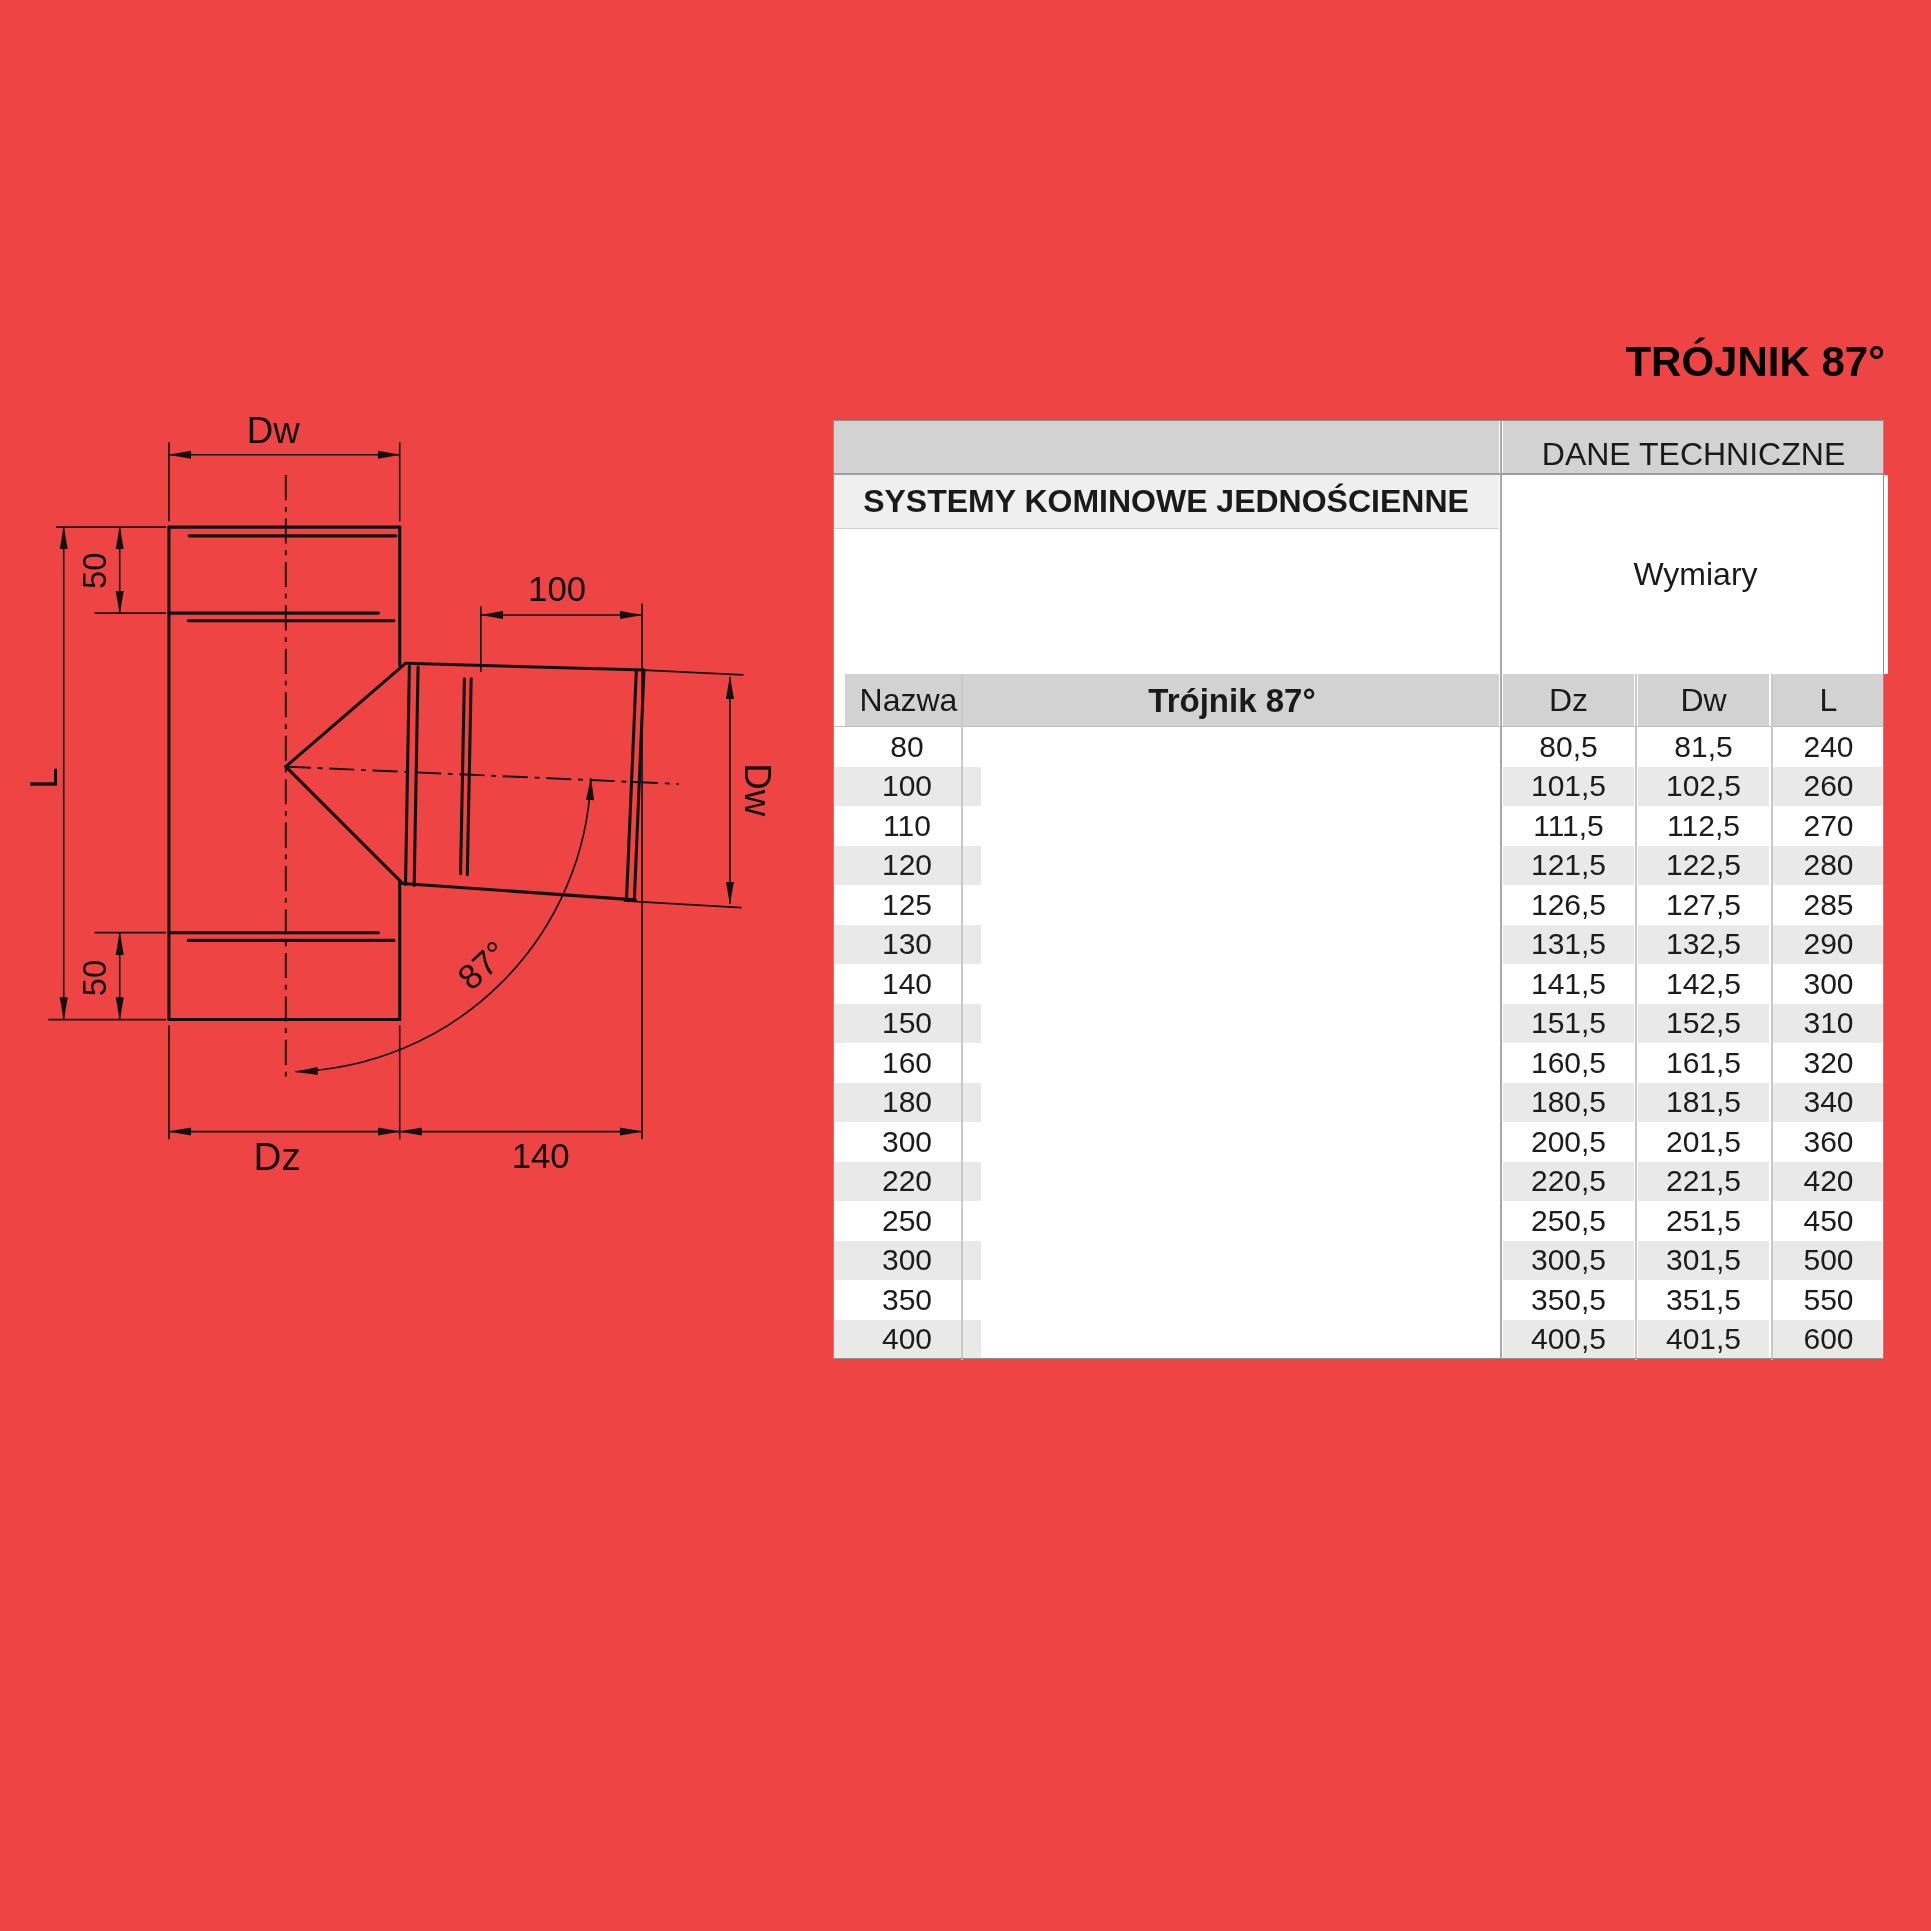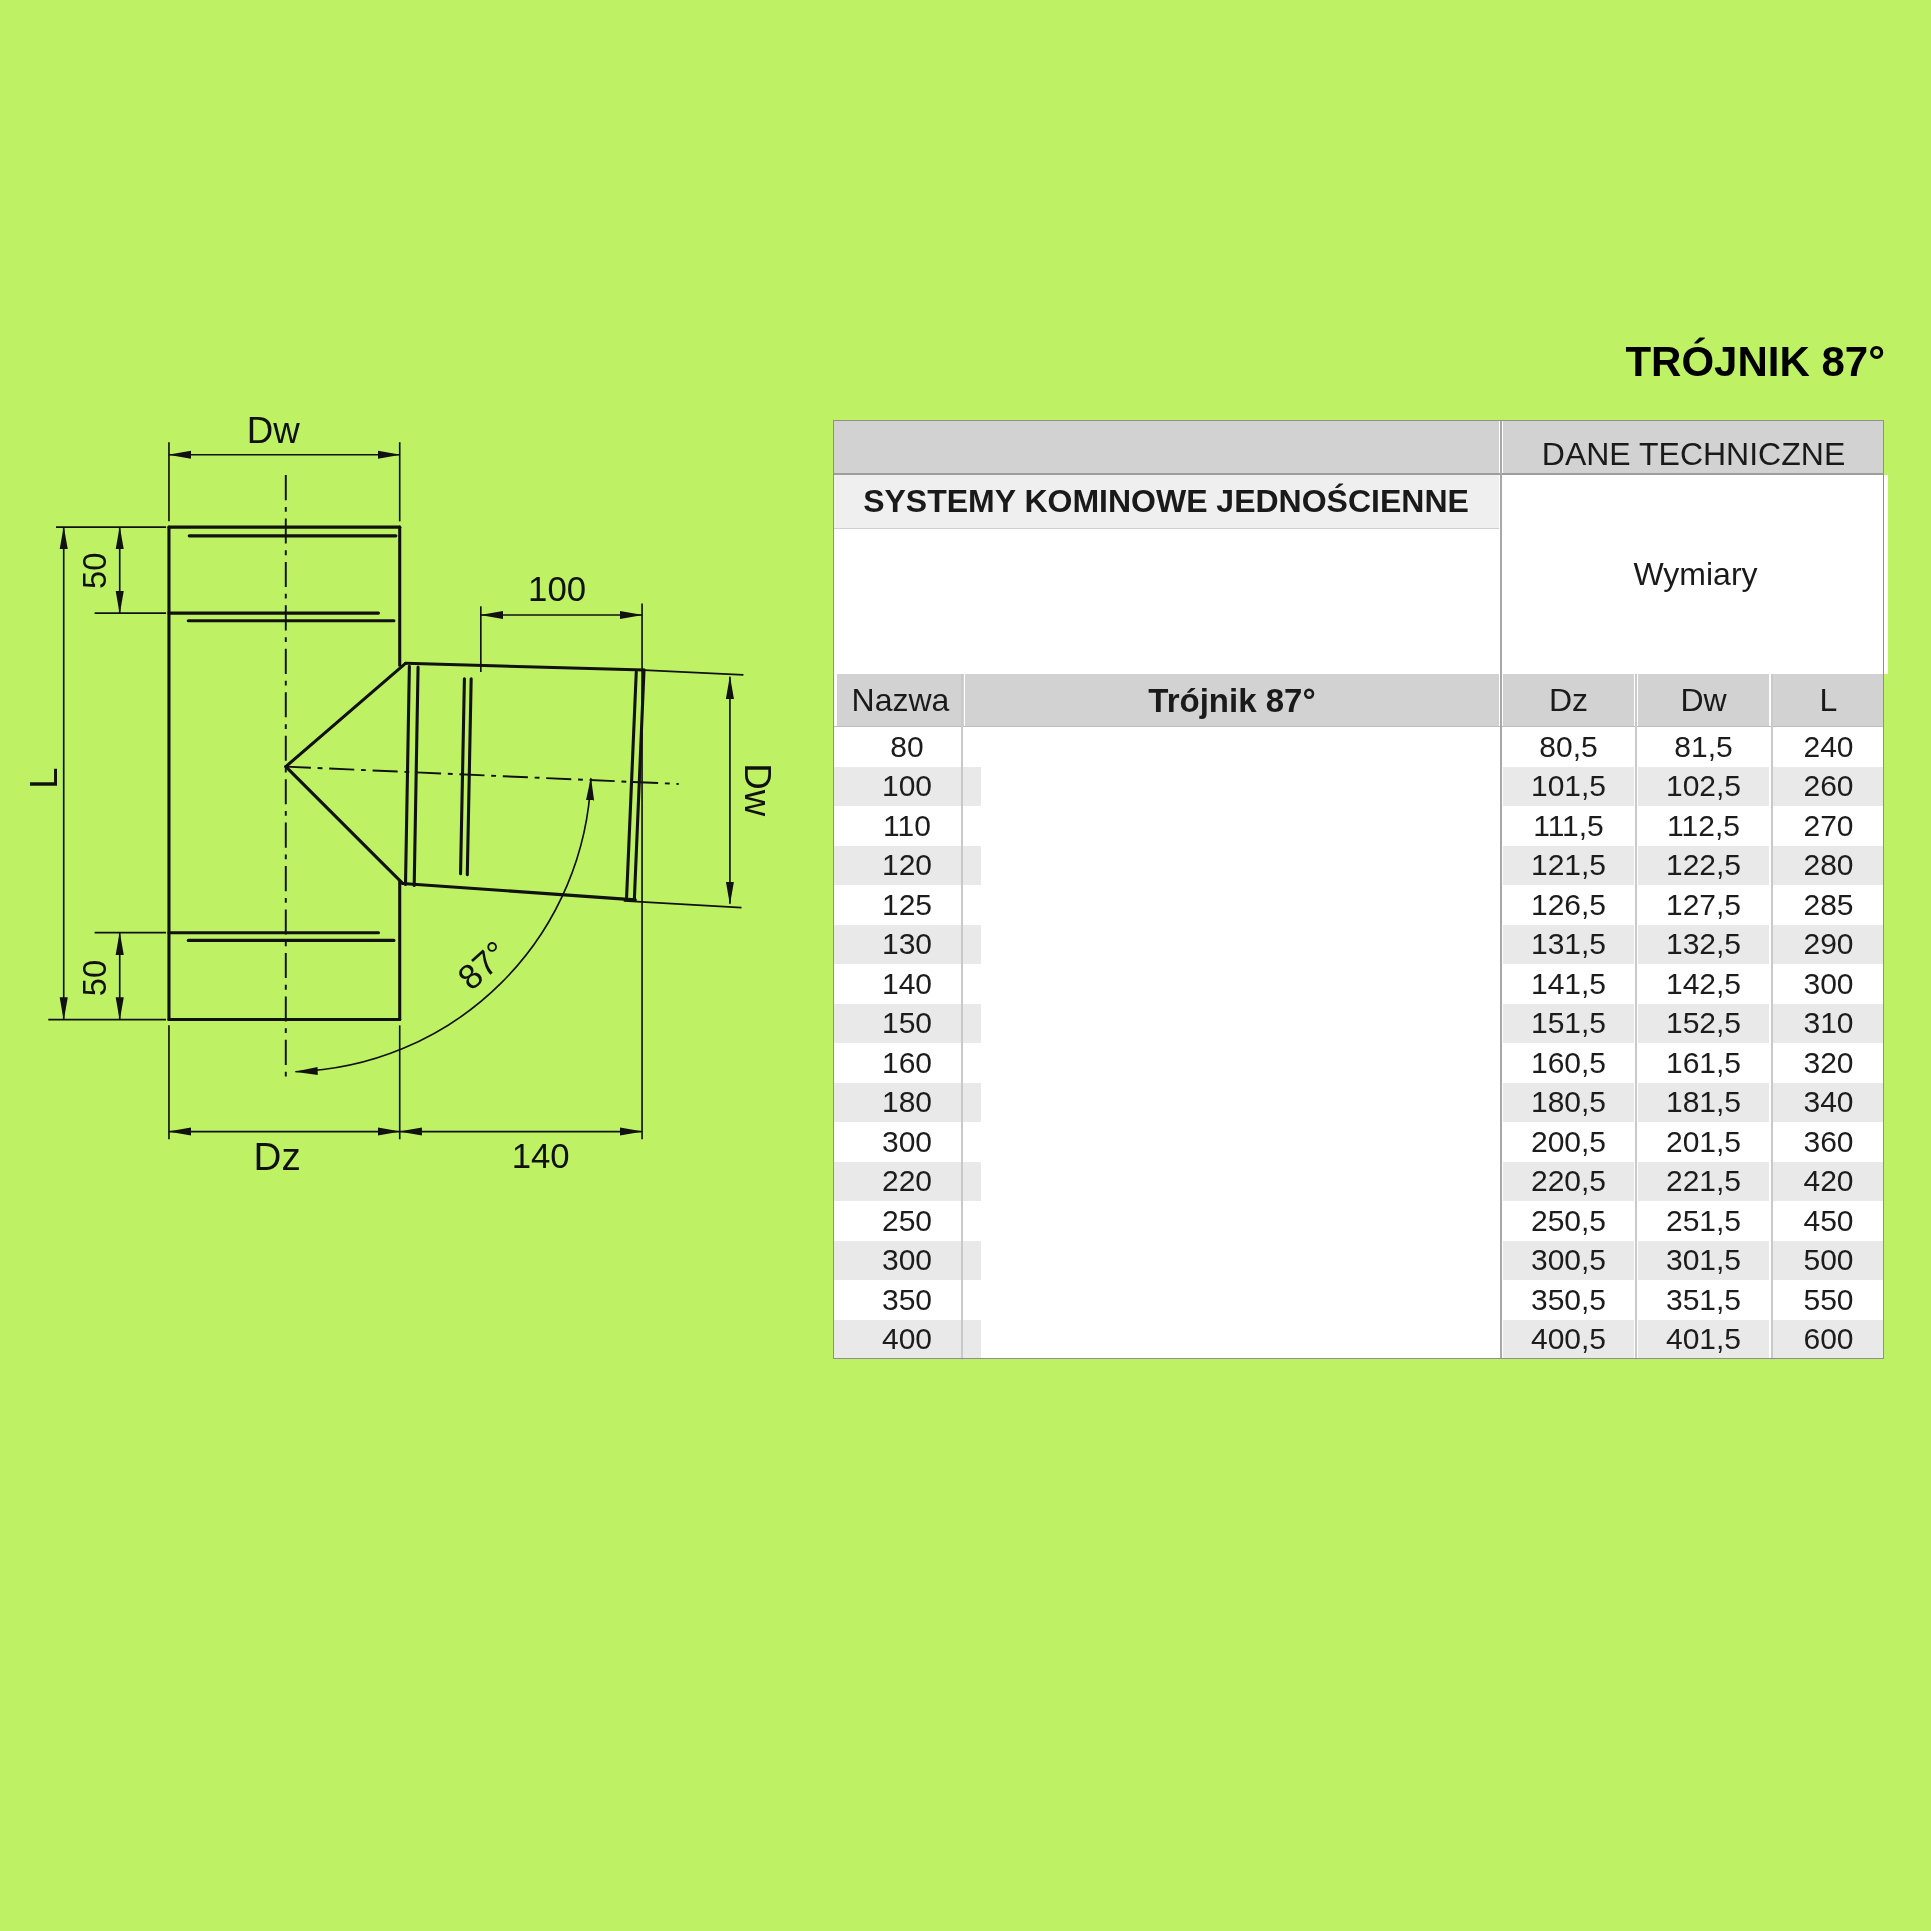--- a/index.html
+++ b/index.html
@@ -1,36 +1,36 @@
 <!DOCTYPE html>
 <html><head>
 <meta charset="utf-8">
 <style>
   html,body{margin:0;padding:0;background:#ffffff;}
-  #canvas{position:relative;width:1931px;height:1931px;background:#bef264;
+  #canvas{position:relative;width:1931px;height:1931px;background:#ef4444;
           font-family:"Liberation Sans", sans-serif;color:#1a1a1a;overflow:hidden;}
 
   
   .page-title{position:absolute;left:1255px;top:338px;width:630px;text-align:right;
               font-size:42px;font-weight:bold;color:#000;}
 
   
   .tbl{position:absolute;left:833px;top:420px;width:1051px;height:939px;background:#fff;}
   .tbl .abs{position:absolute;box-sizing:border-box;}
   .cell{display:flex;align-items:center;justify-content:center;}
   .gray{background:#d2d2d2;}
   .rowA-left{left:0;top:0;width:666px;height:53px;}
   .rowA-right{left:670px;top:0;width:381px;height:68px;font-size:32px;}
   .hline1{left:0;top:53px;width:1051px;height:1.9px;background:#9e9e9e;}
   .systemy{left:0;top:55px;width:666px;height:53px;background:#efefef;
            font-size:32px;font-weight:bold;}
   .systemy-line{left:0;top:108px;width:666px;height:1px;background:#cfcfcf;}
   .wymiary{left:670px;top:55px;width:385px;height:199px;font-size:32px;background:#fff;}
   .hrow{top:254px;height:53px;font-size:32px;}
-  .h-nazwa{left:4px;width:127px;}
+  .h-nazwa{left:12px;width:127px;}
   .h-product{left:132px;width:534px;font-weight:bold;font-size:33px;}
   .h-dz{left:670px;width:131px;}
   .h-dw{left:805px;width:131px;}
   .h-l{left:940px;width:111px;}
   .hairline{left:0;top:306px;width:1051px;height:1px;background:#bdbdbd;}
   .col{position:absolute;top:307px;height:632px;display:flex;flex-direction:column;}
   .col .cell{flex:1;font-size:30px;color:#1c1c1c;}
   .col .cell:nth-child(even){background:#e9e9e9;}
   .col-nazwa{left:0;width:148px;}
   .col-dz{left:670px;width:131px;}

